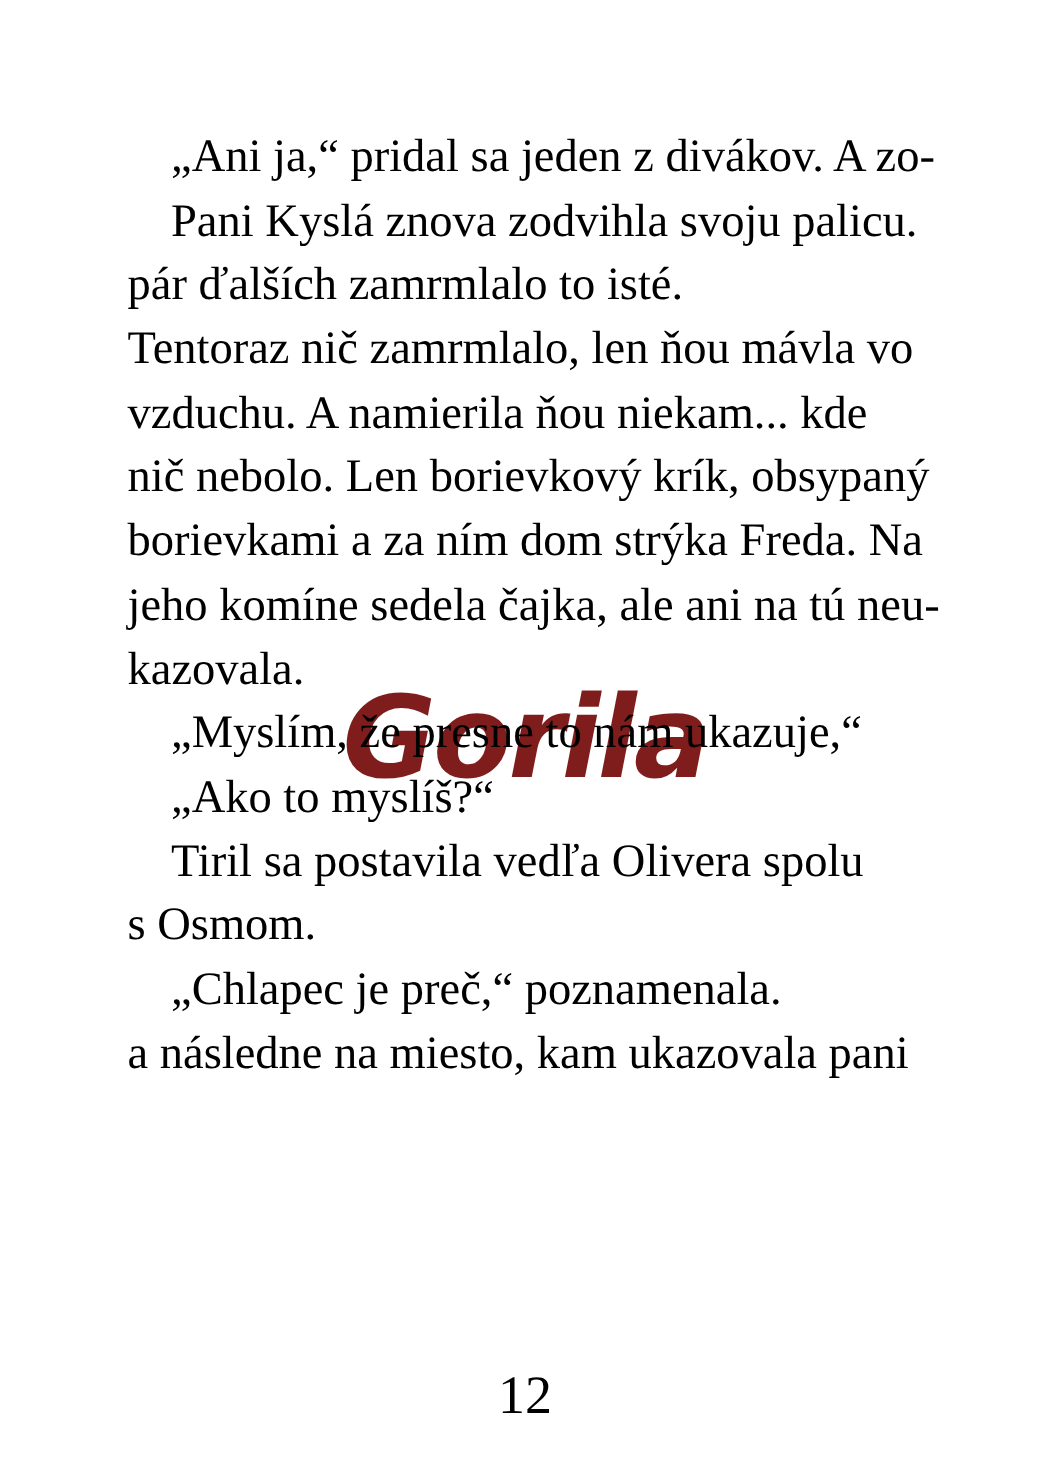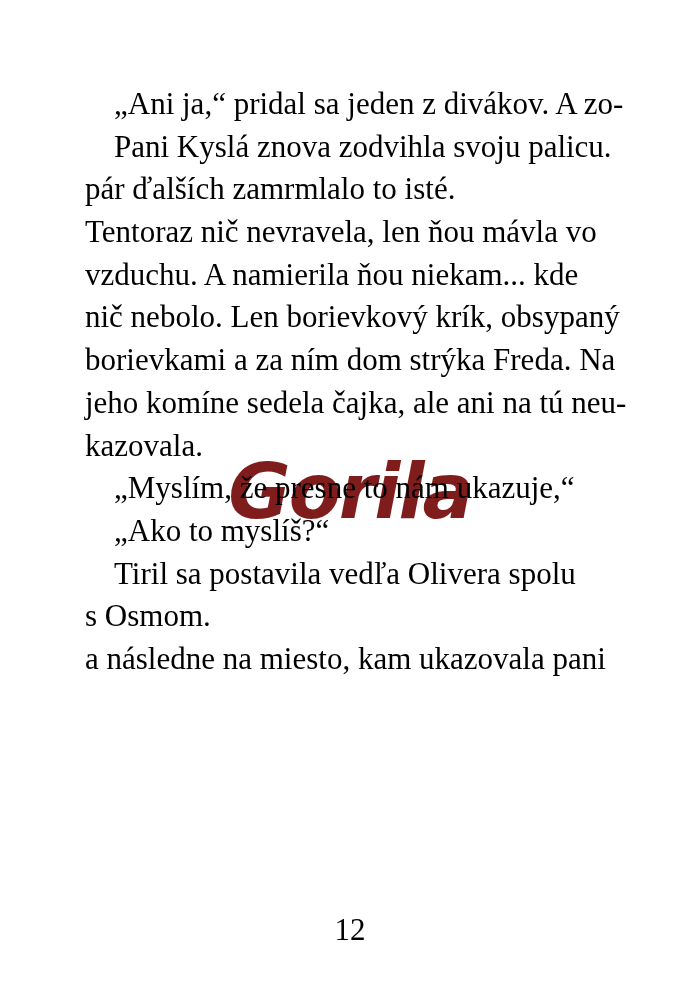--- a/index.html
+++ b/index.html
@@ -46,42 +46,43 @@
   }
   .line.indent {
     padding-left: 29px;
   }
   .pagenum {
     position: absolute;
     left: 0;
     top: 909px;
     width: 100%;
     text-align: center;
-    font-size: 31px;
+    font-size: 36px;
     line-height: 42.7px;
     z-index: 1;
   }
 </style>
 </head>
 <body>
 
 <div class="page" style="background: rgb(255, 255, 255); color: rgb(0, 0, 0);">
   <div class="watermark" style="color: #7f1d1d; font-style: italic;">Gorila</div>
 
   <div class="textblock">
       <div class="line indent">„Ani ja,“ pridal sa jeden z divákov. A zo-</div>
       <div class="line indent">Pani Kyslá znova zodvihla svoju palicu.</div>
       <div class="line">pár ďalších zamrmlalo to isté.</div>
-      <div class="line">Tentoraz nič nevravela, len ňou mávla vo</div>
+      <div class="line">Tentoraz nič zamrmlalo, len ňou mávla vo</div>
       <div class="line">vzduchu. A namierila ňou niekam... kde</div>
       <div class="line">nič nebolo. Len borievkový krík, obsypaný</div>
       <div class="line">borievkami a za ním dom strýka Freda. Na</div>
       <div class="line">jeho komíne sedela čajka, ale ani na tú neu-</div>
       <div class="line">kazovala.</div>
       <div class="line indent">„Myslím, že presne to nám ukazuje,“</div>
       <div class="line indent">„Ako to myslíš?“</div>
       <div class="line indent">Tiril sa postavila vedľa Olivera spolu</div>
       <div class="line">s Osmom.</div>
+      <div class="line indent">„Chlapec je preč,“ poznamenala.</div>
       <div class="line">a následne na miesto, kam ukazovala pani</div>
     </div>
 
   <div class="pagenum">12</div>
 </div>
 
 </body></html>

